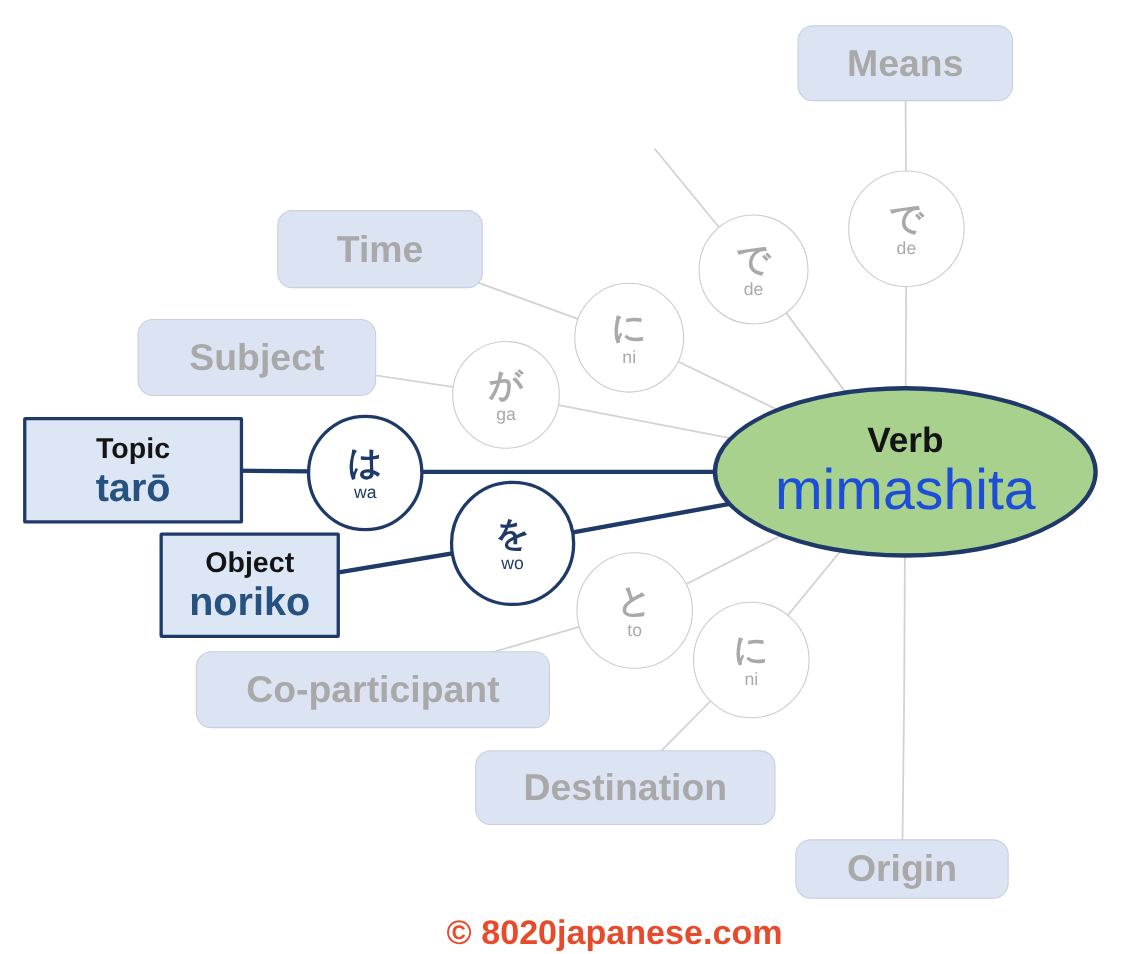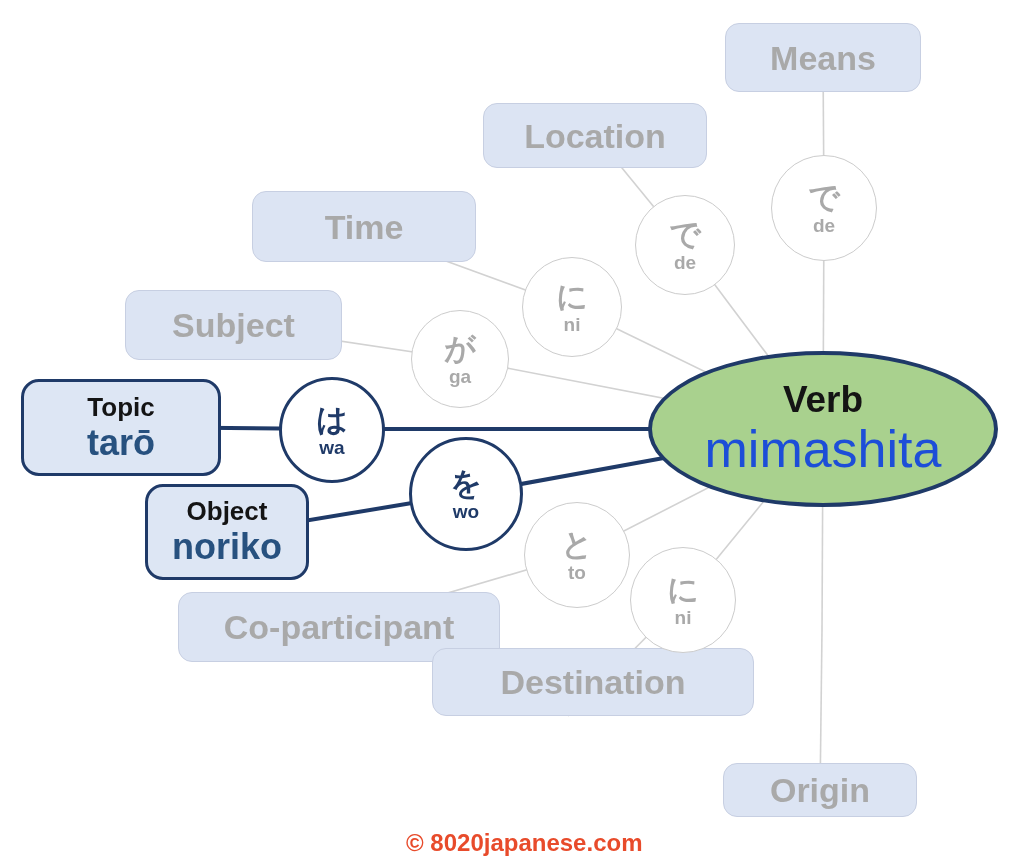--- a/index.html
+++ b/index.html
@@ -18,62 +18,62 @@
     border:1.5px solid #c7cfe2;
     border-radius:14px;
   }
   .box .role-label{
     font-size:34px;font-weight:bold;color:#a9a9a9;line-height:1.0;
   }
   
   .box.active{
     background:#dde6f4;
     border:3.5px solid #1f3a68;
-    border-radius:18px;
+    border-radius:2px;
   }
   .box.active .role-label{
     font-size:26px;font-weight:bold;color:#141414;line-height:1.15;
   }
   .box.active .role-word{
     font-size:36px;font-weight:bold;color:#27517f;line-height:1.1;
   }
   
   .circle{
     background:#ffffff;
     border:1.5px solid #cccccc;
     border-radius:50%;
   }
   .circle .jp{
     font-size:31px;font-weight:bold;color:#a9a9a9;line-height:1.2;
     font-family:"DejaVu Sans", sans-serif;
   }
   .circle .romaji{
-    font-size:19px;font-weight:bold;color:#a9a9a9;line-height:1.1;
+    font-size:16px;font-weight:normal;color:#a9a9a9;line-height:1.1;
   }
   .circle.active{
     border:3.5px solid #1f3a68;
   }
   .circle.active .jp,
   .circle.active .romaji{color:#1f3a68;}
   
   .verb-ellipse{
     background:#a9d18e;
     border:4.5px solid #1f3a68;
     border-radius:50%;
   }
   .verb-ellipse .verb-label{
-    font-size:37px;font-weight:bold;color:#141414;line-height:1.1;
+    font-size:32px;font-weight:bold;color:#141414;line-height:1.1;
   }
   .verb-ellipse .verb-word{
     font-size:52px;font-weight:normal;color:#1d4ed8;line-height:1.1;
   }
   
   .copyright{
     position:absolute;left:406px;top:829px;
-    font-size:24px;font-weight:bold;color:#e84b2b;
+    font-size:31px;font-weight:bold;color:#e84b2b;
     line-height:1.2;
   }
 </style>
 </head>
 <body>
 
 <div class="stage">
 
   <svg class="connectors" width="1024" height="867" viewBox="0 0 1024 867">
     <g stroke="#d2d2d2" stroke-width="1.6">
@@ -97,37 +97,34 @@
       <line x1="332" y1="429" x2="823" y2="429"></line>
       <line x1="244" y1="531" x2="466" y2="494"></line>
       <line x1="466" y1="494" x2="823" y2="429"></line>
     </g>
   </svg>
 
   <div class="node box" style="left:725px;top:23px;width:196px;height:69px">
     <span class="role-label">Means</span>
   </div>
 
-  <div class="node box" style="left:483px;top:103px;width:224px;height:65px">
-    <span class="role-label">Location</span>
-  </div>
 
-  <div class="node box" style="left:252px;top:191px;width:224px;height:71px">
+  <div class="node box" style="left:252px;top:191px;width:187px;height:71px">
     <span class="role-label">Time</span>
   </div>
 
   <div class="node box" style="left:125px;top:290px;width:217px;height:70px">
     <span class="role-label">Subject</span>
   </div>
 
   <div class="node box" style="left:178px;top:592px;width:322px;height:70px">
     <span class="role-label">Co-participant</span>
   </div>
 
-  <div class="node box" style="left:432px;top:648px;width:322px;height:68px">
+  <div class="node box" style="left:432px;top:682px;width:273px;height:68px">
     <span class="role-label">Destination</span>
   </div>
 
   <div class="node box" style="left:723px;top:763px;width:194px;height:54px">
     <span class="role-label">Origin</span>
   </div>
 
   <div class="node box active" style="left:21px;top:379px;width:200px;height:97px">
     <span class="role-label">Topic</span>
     <span class="role-word">tarō</span>

